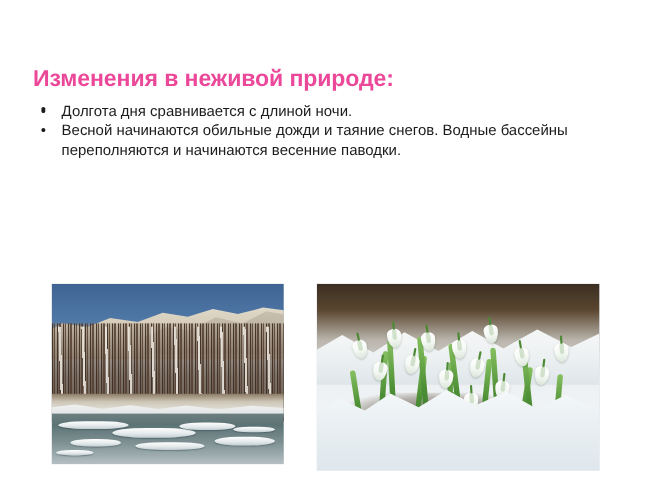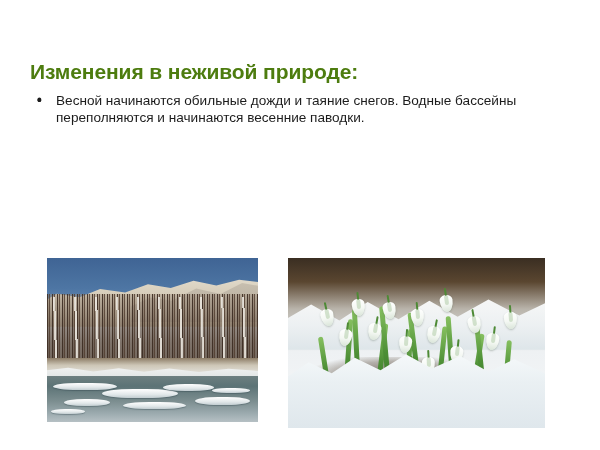--- a/index.html
+++ b/index.html
@@ -40,21 +40,21 @@
 
   
   .section-heading {
     position: absolute;
     left: 30px;
     top: 59px;
     font-size: 21px;
     line-height: 26px;
     font-weight: 700;
     letter-spacing: -0.1px;
-    color: #4d7c0f;
+    color: #ec4899;
   }
 
   
   .bullet-list {
     position: absolute;
     left: 30px;
     top: 91px;
     width: 548px;
     margin: 0;
     padding: 0;
@@ -238,20 +238,21 @@
 
 
   <div class="section-heading">Изменения в неживой природе:</div>
 
   <ul class="bullet-list">
     <li class="bullet-item">
       <span class="bullet-marker">•</span>
     </li>
     <li class="bullet-item">
       <span class="bullet-marker">•</span>
+      <span>Долгота дня сравнивается с длиной ночи.</span>
     </li>
     <li class="bullet-item">
       <span class="bullet-marker">•</span>
       <span>Весной начинаются обильные дожди и таяние снегов. Водные бассейны переполняются и начинаются весенние паводки.</span>
     </li>
   </ul>
 
   <div class="photo photo-river" title="Ледоход на реке, берёзовый лес на заснеженном склоне">
     <div class="riv-sky"></div>
     <div class="riv-ridge"></div>

